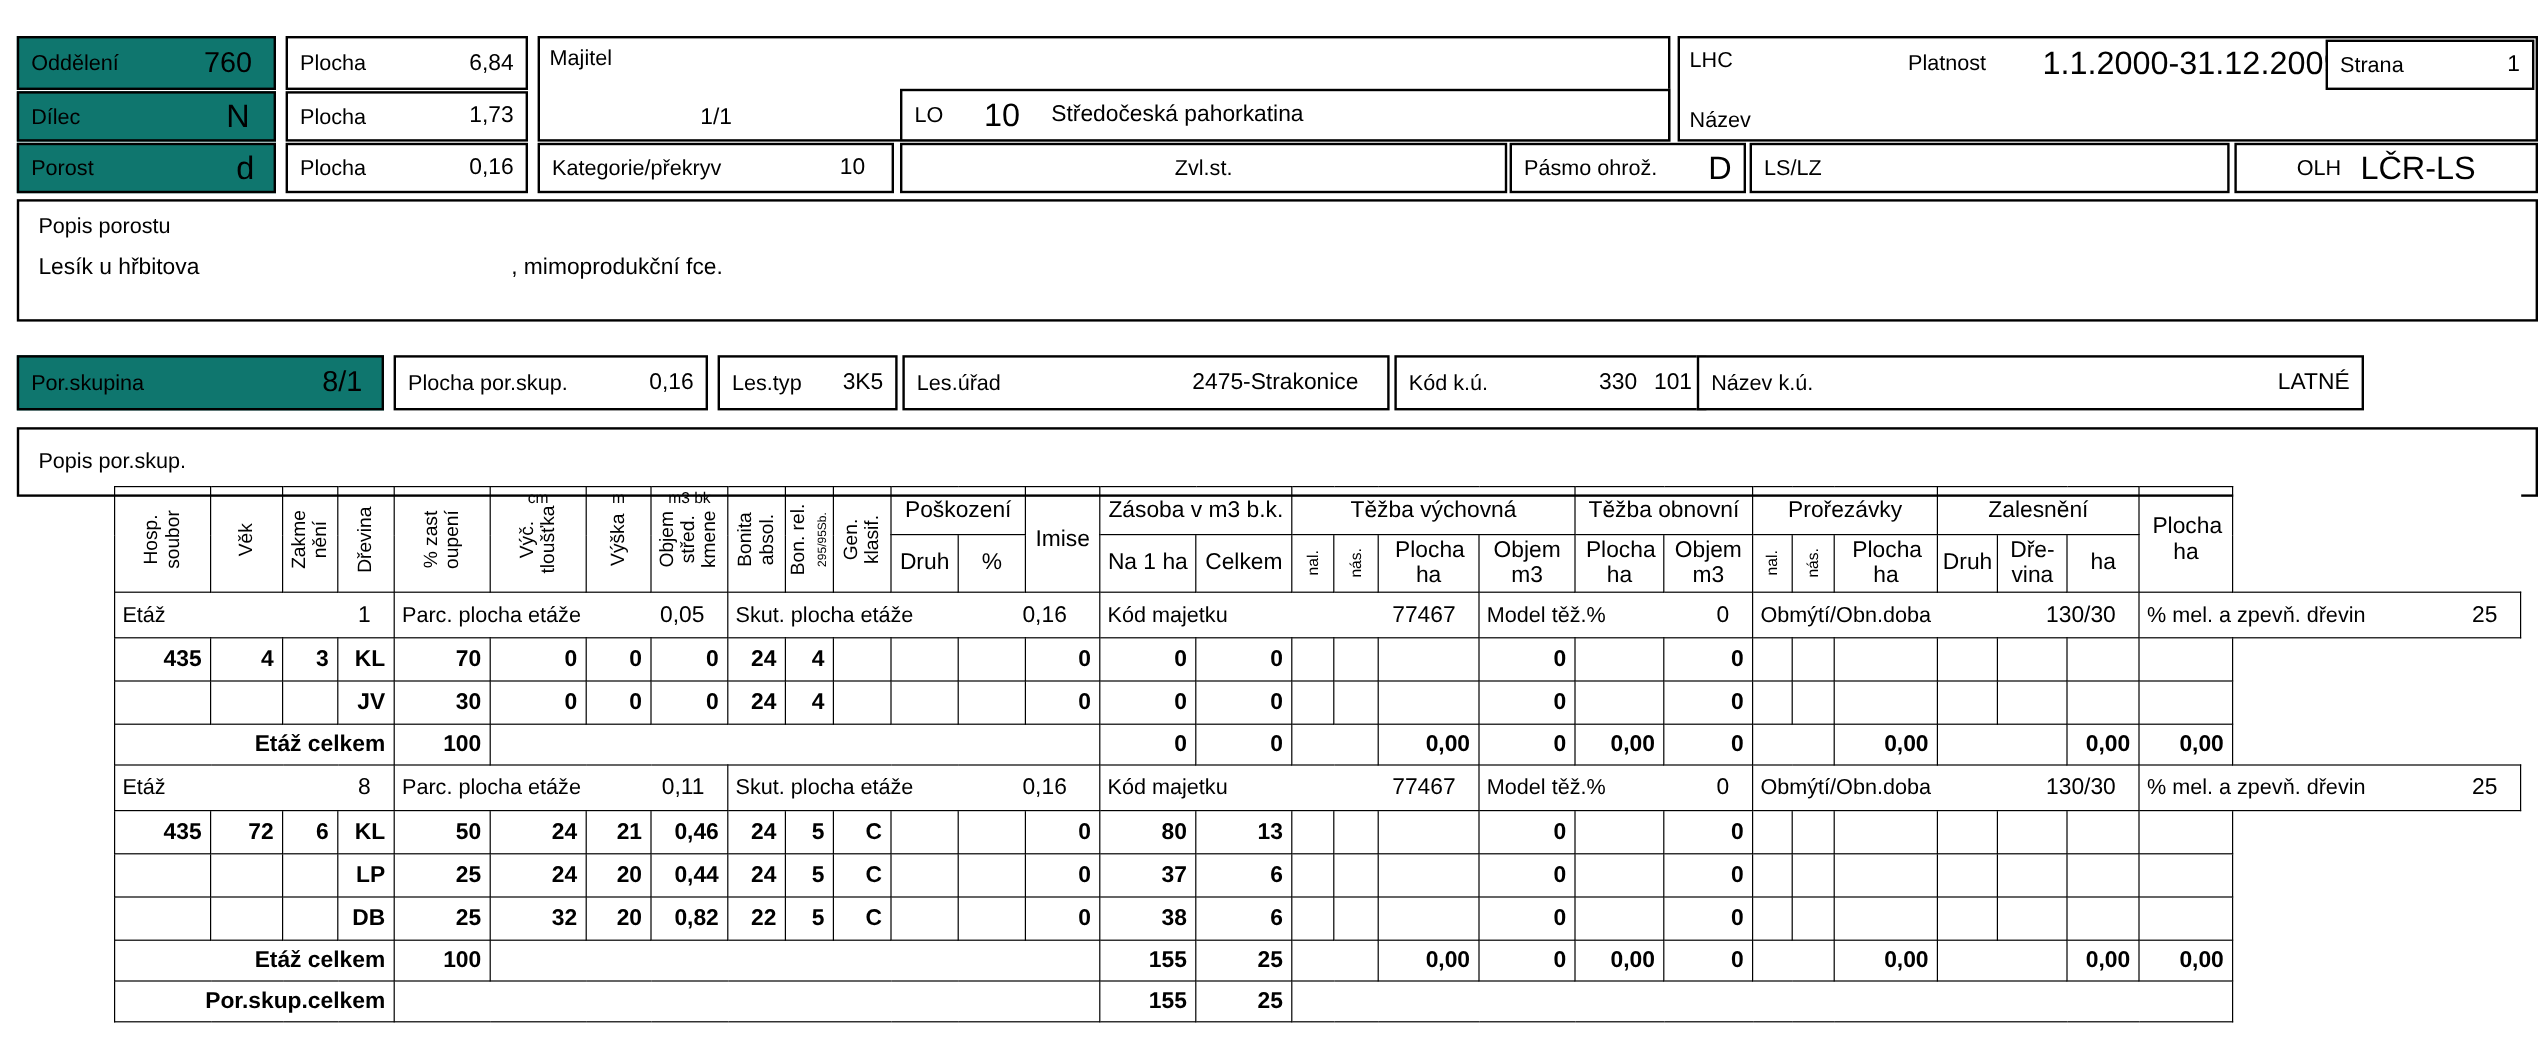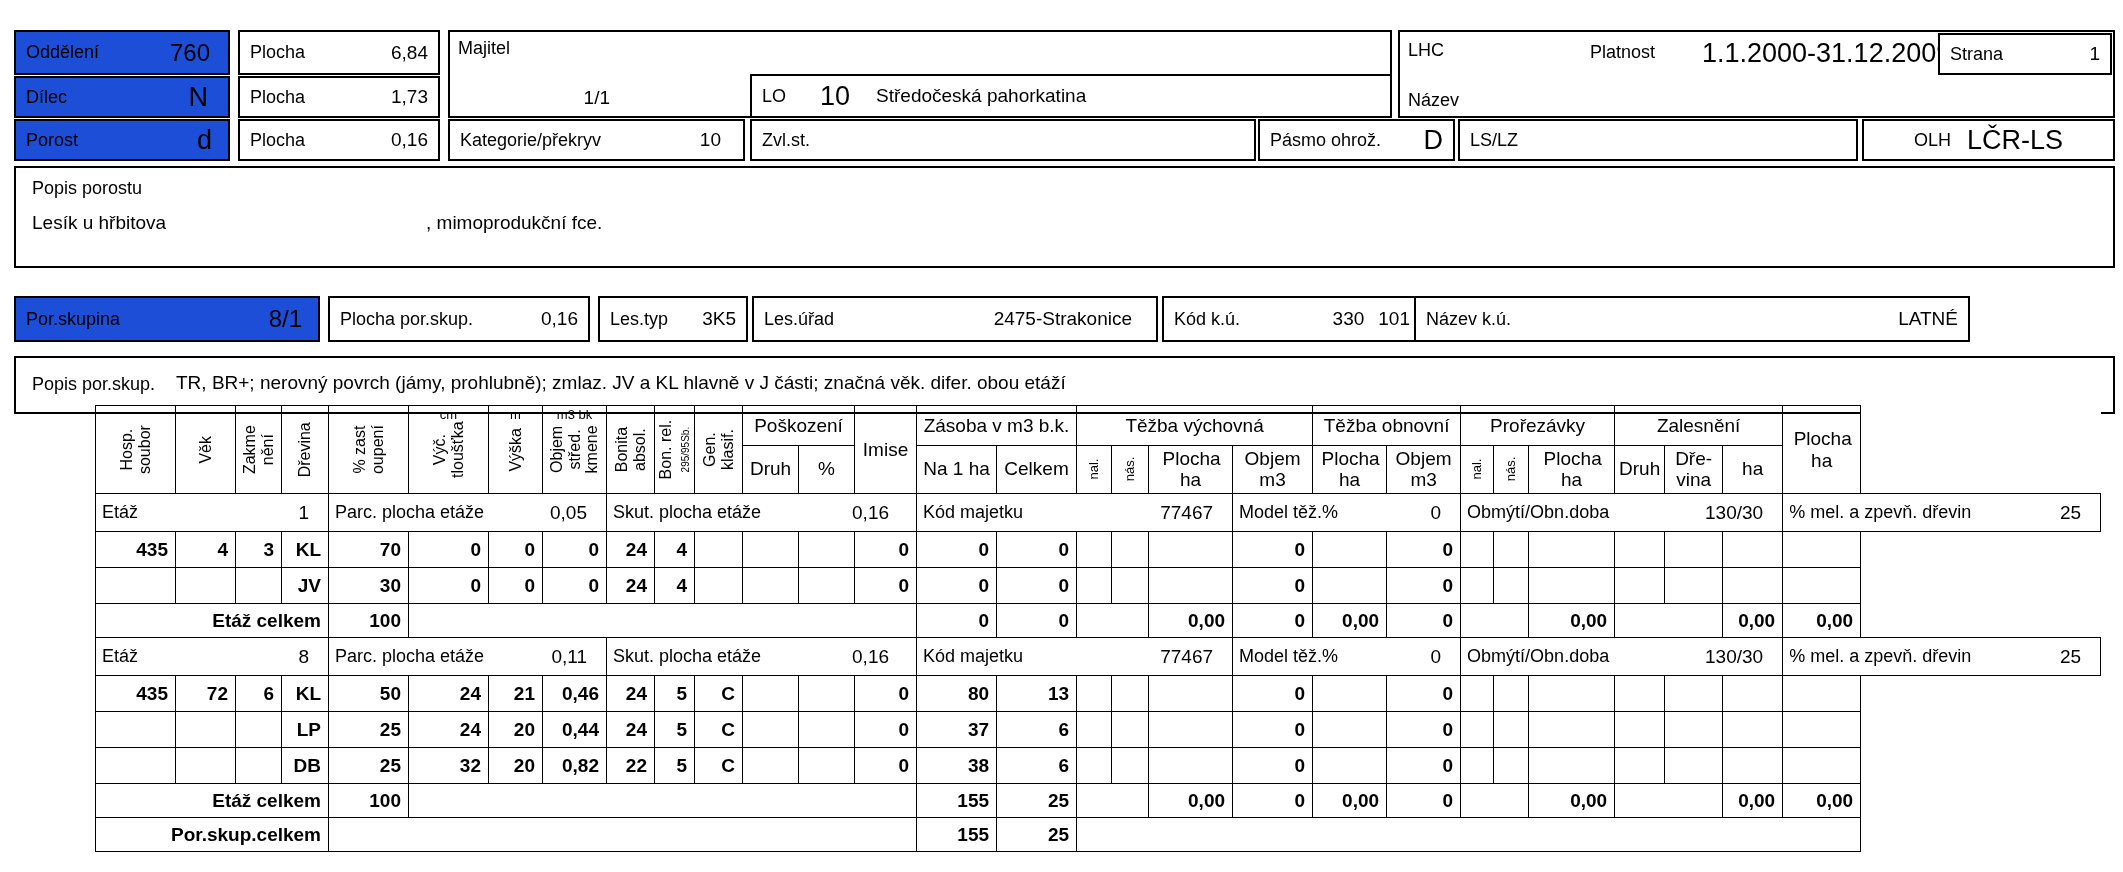--- a/index.html
+++ b/index.html
@@ -1,20 +1,20 @@
 <!DOCTYPE html>
 <html><head>
 <meta charset="utf-8">
 <style>
   html,body{margin:0;padding:0}
   body{width:2123px;height:872px;position:relative;background:#fff;color:#000;
        font-family:"Liberation Sans",sans-serif;overflow:hidden}
   .box{position:absolute;border:2px solid #000;background:#fff;box-sizing:border-box;
        display:flex;align-items:center;justify-content:space-between;padding:0 10px}
-  .box.grey{background:#1d4ed8}
+  .box.grey{background:#0f766e}
   .box.plain{display:block;padding:0}
   .lbl{font-size:18px;font-weight:normal;white-space:nowrap}
   .val{font-size:19px;font-weight:normal;white-space:nowrap}
   .big{font-size:24px}
   .med{font-size:27px}
   .abs{position:absolute;white-space:nowrap}
 
   
   #grid{position:absolute;left:95px;top:405px;border-collapse:collapse;table-layout:fixed;width:2005px}
   #grid td,#grid th{border:1px solid #000;padding:0 7px 0 0;box-sizing:border-box;overflow:visible;
@@ -87,21 +87,21 @@
   <span class="val med" style="padding-right:6px">d</span>
 </div>
 <div class="box" style="left:238px;top:119px;width:202px;height:42px">
   <span class="lbl">Plocha</span>
   <span class="val">0,16</span>
 </div>
 <div class="box" style="left:448px;top:119px;width:297px;height:42px">
   <span class="lbl">Kategorie/překryv</span>
   <span class="val" style="padding-right:12px">10</span>
 </div>
-<div class="box" style="left:750px;top:119px;width:506px;height:42px;justify-content:flex-start">
+<div class="box" style="left:750px;top:119px;width:506px;height:42px;justify-content:center">
   <span class="lbl">Zvl.st.</span>
 </div>
 <div class="box" style="left:1258px;top:119px;width:197px;height:42px">
   <span class="lbl">Pásmo ohrož.</span>
   <span class="val med">D</span>
 </div>
 <div class="box" style="left:1458px;top:119px;width:400px;height:42px;justify-content:flex-start">
   <span class="lbl">LS/LZ</span>
 </div>
 <div class="box" style="left:1862px;top:119px;width:253px;height:42px;justify-content:center">
@@ -138,21 +138,20 @@
     <span class="val">101</span>
   </span>
 </div>
 <div class="box" style="left:1414px;top:296px;width:556px;height:46px">
   <span class="lbl">Název k.ú.</span>
   <span class="val">LATNÉ</span>
 </div>
 
 <div class="box plain" style="left:14px;top:356px;width:2101px;height:58px">
   <span class="abs lbl" style="left:16px;top:16px">Popis por.skup.</span>
-  <span class="abs val" style="left:160px;top:14px">TR, BR+; nerovný povrch (jámy, prohlubně); zmlaz. JV a KL hlavně v J části; značná věk. difer. obou etáží</span>
 </div>
 
 <table id="grid">
 <colgroup>
 <col style="width:80px">
       <col style="width:60px">
       <col style="width:46px">
       <col style="width:47px">
       <col style="width:80px">
 <col style="width:80px">

